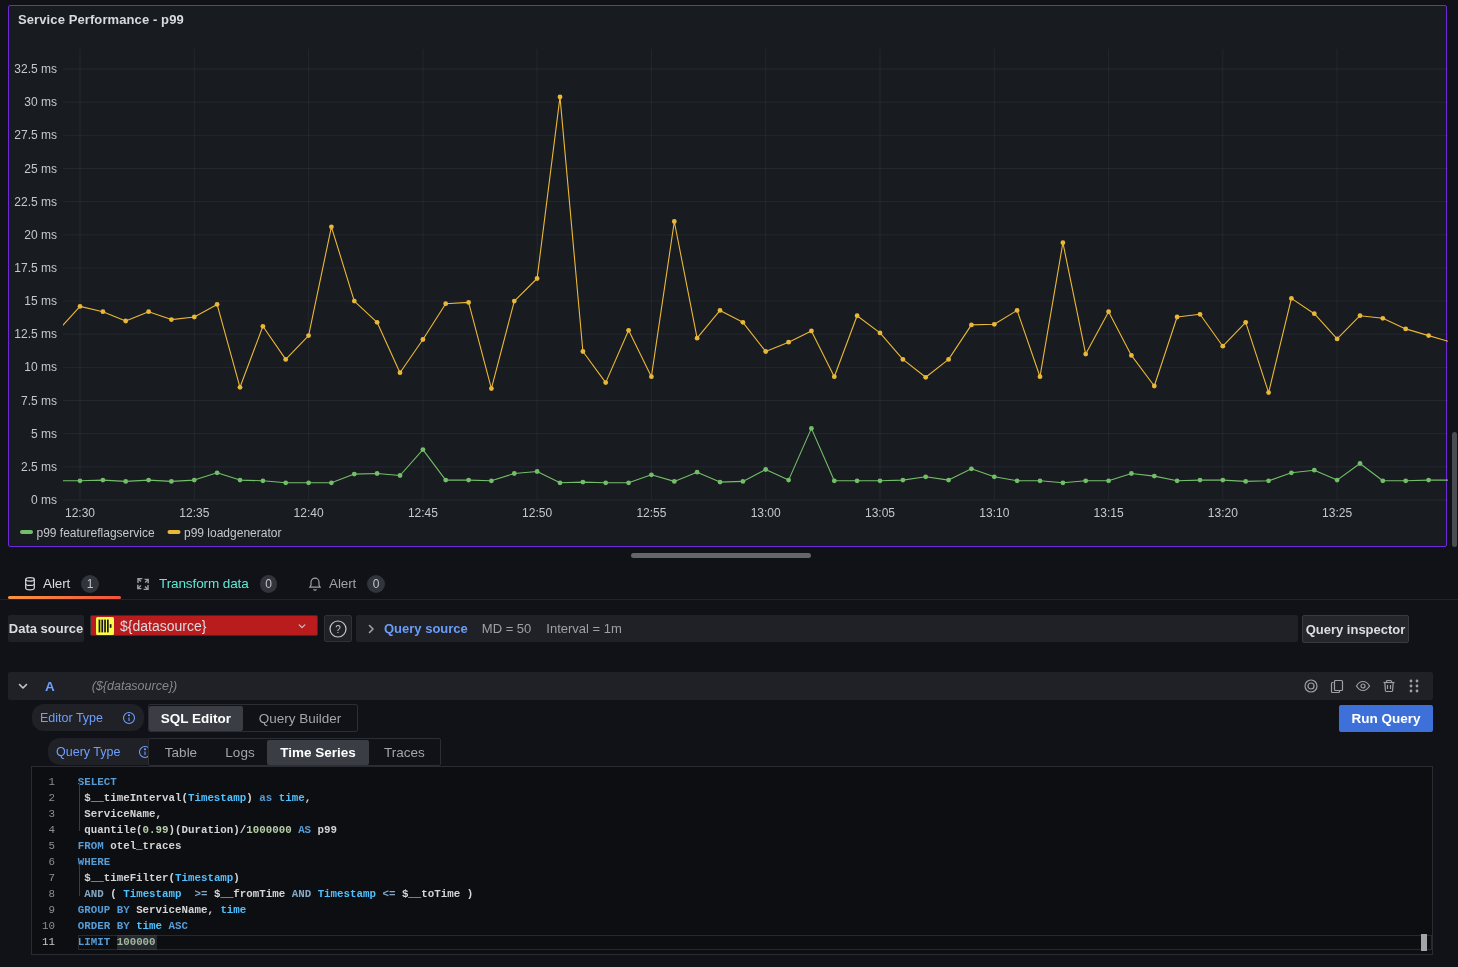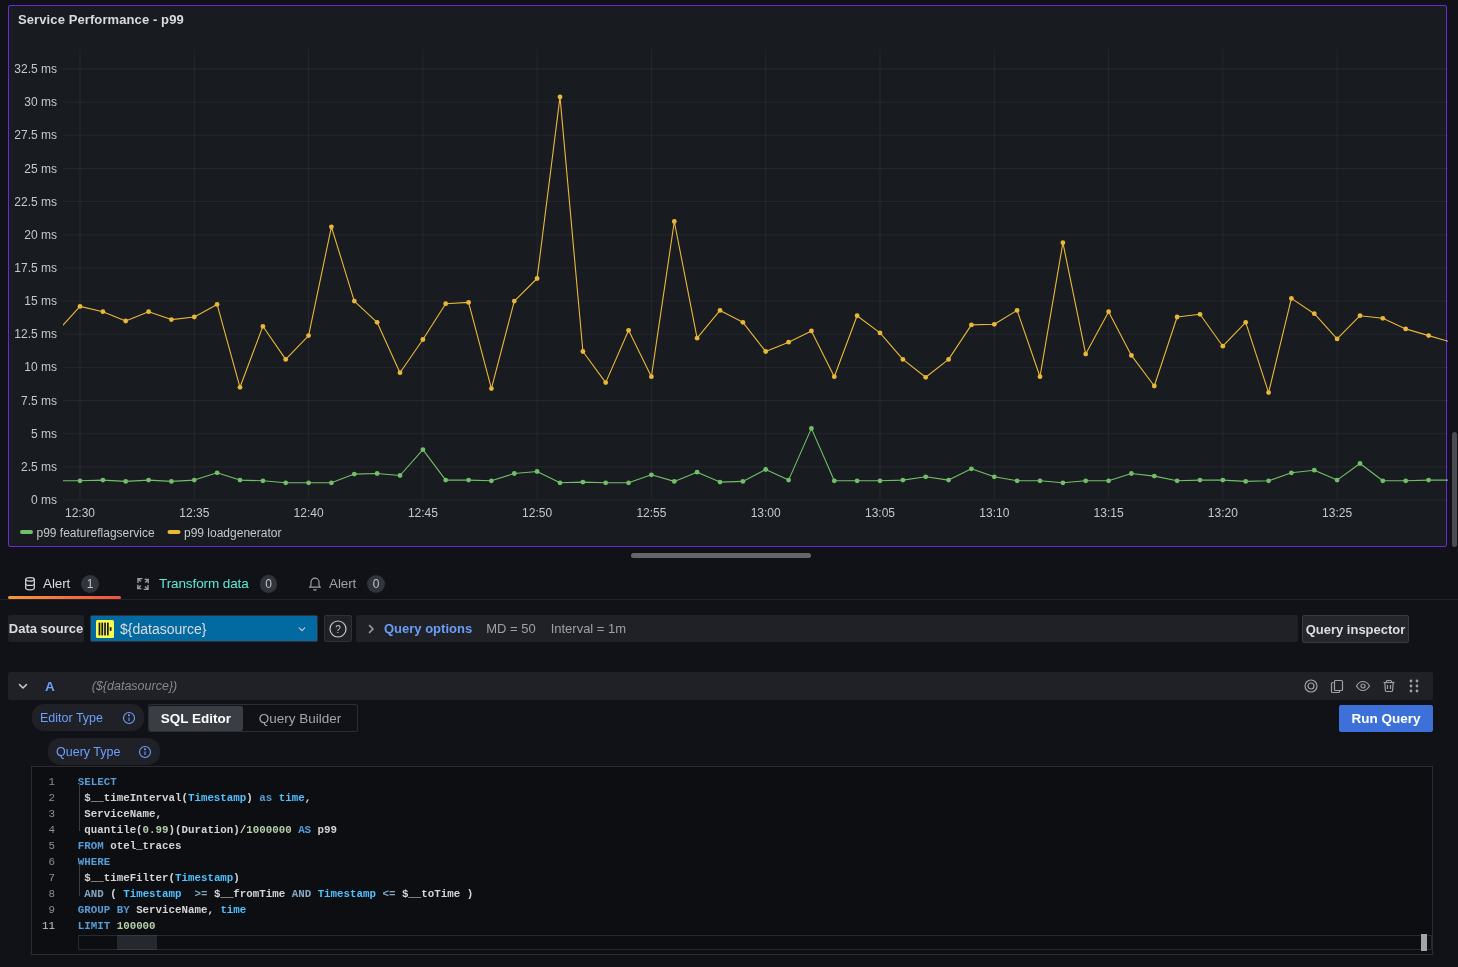--- a/index.html
+++ b/index.html
@@ -14,21 +14,21 @@
 .tab { top:575px; height:17px; display:flex; align-items:center; }
 .tabtxt { font-size:13.5px; font-weight:500; letter-spacing:-0.1px; }
 .badge { display:inline-block; background:#31343b; color:#c3c4ca; border-radius:9px;
   font-size:12px; line-height:18px; padding:0 5.5px; height:18px; }
 #underline { left:8px; top:595.5px; width:113px; height:3.6px; border-radius:2px;
   background:linear-gradient(90deg,#f79540, #f1523a); }
 
 .chip { background:#1f2126; border-radius:2px; display:flex; align-items:center; }
 #dslabel { left:8px; top:615px; width:76px; height:27px; color:#dcdce1; font-size:13px;
   font-weight:700; justify-content:center; }
-#dsselect { left:90px; top:615px; width:228px; height:27px; background:#0369a1;
+#dsselect { left:90px; top:615px; width:228px; height:21px; background:#b91c1c;
   border:1px solid #2f3136; border-radius:2px; display:flex; align-items:center; padding:0 8px 0 5px; }
 #dsselect .txt { color:#dcdce1; font-size:14px; margin-left:6px; flex:1; }
 #qmark { left:324px; top:615px; width:28px; height:27px; background:#1f2126;
   border:1px solid #2f3136; border-radius:2px; display:flex; align-items:center; justify-content:center; }
 #qoptbar { left:356px; top:615px; width:942px; height:27px; background:#1f2126; border-radius:2px;
   display:flex; align-items:center; padding:0 8px; }
 #qoptbar .qo { color:#6a9df8; font-size:13px; font-weight:600; margin-left:6px; }
 #qoptbar .meta { color:#9da0a8; font-size:13px; margin-left:14px; }
 #qinspect { left:1302px; top:615px; width:107px; height:28px; background:#24262c; border:1px solid #37393f;
   border-radius:2px; color:#dcdce1; font-size:13px; font-weight:600; display:flex; align-items:center; justify-content:center; }
@@ -316,21 +316,21 @@
         <g fill="none" stroke="#c7c8cc" stroke-width="1.2">
           <circle cx="9" cy="9" r="8"></circle>
         </g>
         <text x="9" y="12.6" text-anchor="middle" font-size="10" fill="#c7c8cc" font-family="Liberation Sans">?</text>
       </svg>
     </div>
   <div id="qoptbar" class="abs">
       <svg width="14" height="14" viewBox="0 0 14 14">
         <path d="M5.5 3.5 9 7l-3.5 3.5" fill="none" stroke="#9da0a8" stroke-width="1.6" stroke-linecap="round" stroke-linejoin="round"></path>
       </svg>
-      <span class="qo">Query options</span>
+      <span class="qo">Query source</span>
       <span class="meta">MD = 50</span>
       <span class="meta" style="margin-left:15px">Interval = 1m</span>
     </div>
   <div id="qinspect" class="abs">Query inspector</div>
 
   <div id="ahead" class="abs">
     <span style="margin-left:8px;display:flex">
         <svg width="14" height="14" viewBox="0 0 14 14">
           <path d="M3.5 5.5 7 9l3.5-3.5" fill="none" stroke="#c7c8cc" stroke-width="1.6" stroke-linecap="round" stroke-linejoin="round"></path>
         </svg>
@@ -388,33 +388,40 @@
     <span class="seg active" style="width:94px">SQL Editor</span>
       <span class="seg" style="width:114px">Query Builder</span>
   </div>
   <div class="flabel abs" style="left:48px;top:738px;width:112px;height:27px">Query Type <svg width="14" height="14" viewBox="0 0 14 14">
         <g fill="none" stroke="#6E9FFF" stroke-width="1.1">
           <circle cx="7" cy="7" r="5.5"></circle>
           <path d="M7 6.5v3.5"></path>
           <circle cx="7" cy="4.3" r="0.5" fill="#6E9FFF"></circle>
         </g>
       </svg></div>
+  <div class="segc abs" style="left:148px;top:738px;height:28px">
+    <span class="seg" style="width:64px">Table</span>
+      <span class="seg" style="width:54px">Logs</span>
+      <span class="seg active" style="width:102px">Time Series</span>
+      <span class="seg" style="width:71px">Traces</span>
+  </div>
   <div id="runq" class="abs">Run Query</div>
 
   <div id="editor" class="abs">
     <div style="position:relative;padding-top:6.5px">
       <div class="crow"><span class="lnum" style="color:#8b8e94">1</span><span class="ccode"><i style="color:#569CD6">SELECT</i></span></div>
         <div class="crow"><span class="lnum" style="color:#8b8e94">2</span><span class="ccode">&nbsp;$__timeInterval(<i style="color:#4FC1FF">Timestamp</i>) <i style="color:#569CD6">as</i> <i style="color:#4FC1FF">time</i>,</span></div>
         <div class="crow"><span class="lnum" style="color:#8b8e94">3</span><span class="ccode">&nbsp;ServiceName,</span></div>
         <div class="crow"><span class="lnum" style="color:#8b8e94">4</span><span class="ccode">&nbsp;quantile(<i style="color:#B5CEA8">0.99</i>)(Duration)/<i style="color:#B5CEA8">1000000</i> <i style="color:#569CD6">AS</i> p99</span></div>
         <div class="crow"><span class="lnum" style="color:#8b8e94">5</span><span class="ccode"><i style="color:#569CD6">FROM</i> otel_traces</span></div>
         <div class="crow"><span class="lnum" style="color:#8b8e94">6</span><span class="ccode"><i style="color:#569CD6">WHERE</i></span></div>
         <div class="crow"><span class="lnum" style="color:#8b8e94">7</span><span class="ccode">&nbsp;$__timeFilter(<i style="color:#4FC1FF">Timestamp</i>)</span></div>
         <div class="crow"><span class="lnum" style="color:#8b8e94">8</span><span class="ccode">&nbsp;<i style="color:#84a7c4">AND</i> ( <i style="color:#4FC1FF">Timestamp</i> &nbsp;<i style="color:#84a7c4">&gt;=</i> $__fromTime <i style="color:#84a7c4">AND</i> <i style="color:#4FC1FF">Timestamp</i> <i style="color:#84a7c4">&lt;=</i> $__toTime )</span></div>
         <div class="crow"><span class="lnum" style="color:#8b8e94">9</span><span class="ccode"><i style="color:#569CD6">GROUP</i> <i style="color:#569CD6">BY</i> ServiceName, <i style="color:#4FC1FF">time</i></span></div>
+        <div class="crow"><span class="lnum" style="color:#8b8e94">10</span><span class="ccode"><i style="color:#569CD6">ORDER</i> <i style="color:#569CD6">BY</i> <i style="color:#4FC1FF">time</i> <i style="color:#569CD6">ASC</i></span></div>
         <div class="crow"><span class="lnum" style="color:#c7c8cc">11</span><span class="ccode"><i style="color:#569CD6">LIMIT</i> <i style="color:#B5CEA8">100000</i></span></div>
       <div class="iguide" style="top:16.1px;height:48.3px"></div>
       <div class="iguide" style="top:96.6px;height:32.2px"></div>
       <div id="curline"></div>
         <div id="selbox"></div>
     </div>
     <div id="cursorblk"></div>
   </div>
 </div>
 </body></html>

